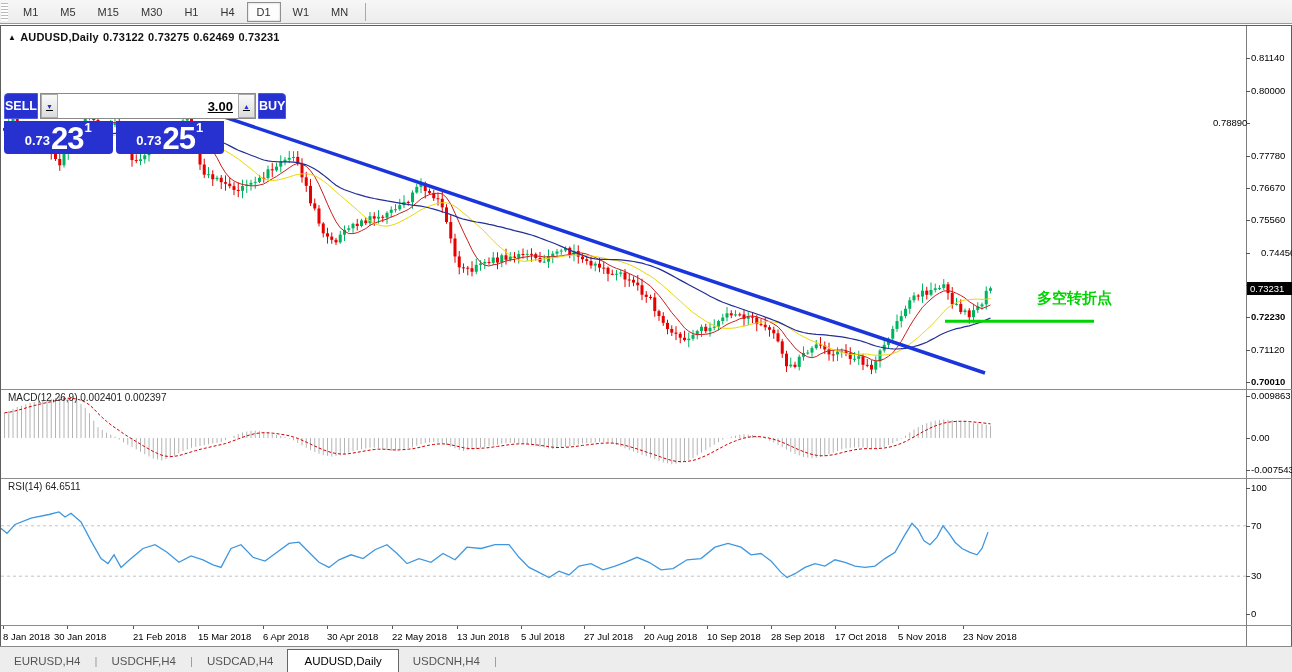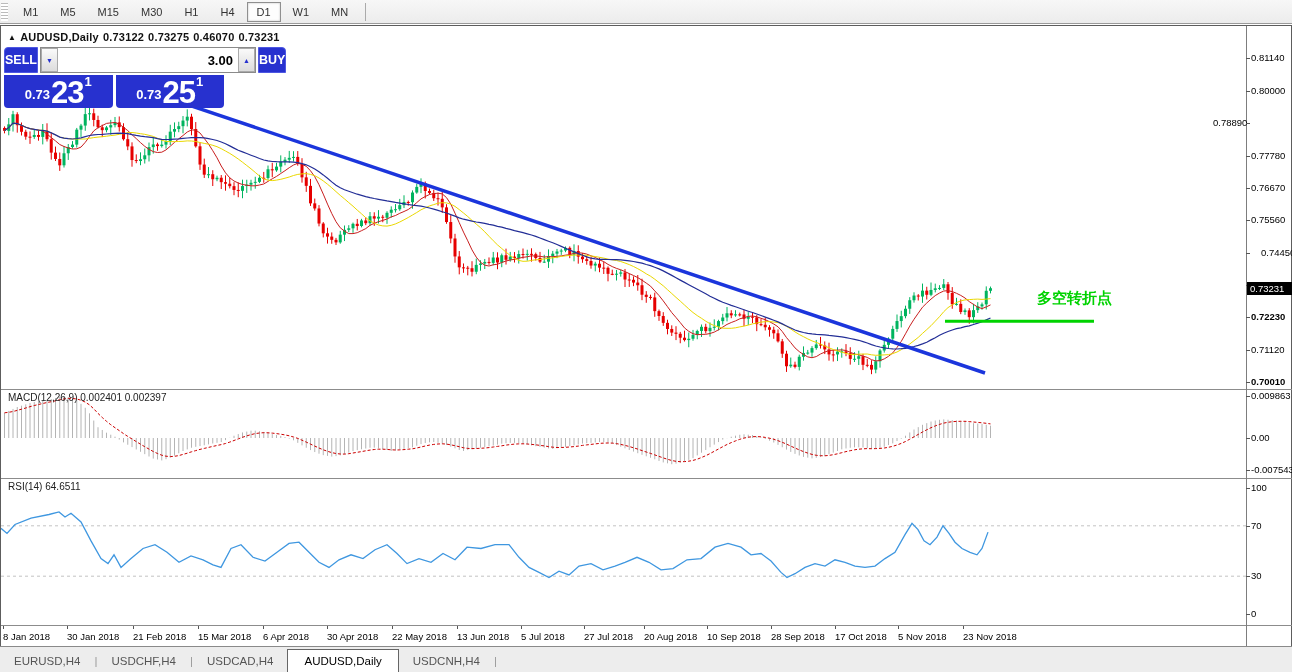--- a/index.html
+++ b/index.html
@@ -24,26 +24,26 @@
   .vaxis-line { position:absolute; top:0; width:1px; height:620px; background:#7d7d7d; }
   svg.pane { position:absolute; left:0; display:block; }
 
   .chart-title { position:absolute; left:7px; top:5px; font-size:11px; font-weight:bold; color:#111;
     display:flex; align-items:center; gap:4px; z-index:5; }
   .chart-title .marker { font-size:8px; }
   .chart-title span { letter-spacing:.2px; }
 
   
   .trade-panel { position:absolute; left:3px; top:21px; width:220px; z-index:6; font-weight:bold; }
-  .tp-row1 { display:flex; height:26px; gap:2px; }
+  .tp-row1 { display:flex; height:26px; gap:2px;margin-top:46px; }
   .tp-sell,.tp-buy { width:58px; background:#2731cf; color:#fff; font-size:12.5px;
     display:flex; align-items:center; justify-content:center; border:1px solid #4d57e2; cursor:pointer; }
   .tp-sell { border-radius:4px 0 0 0; }
   .tp-buy  { border-radius:0 4px 0 0; }
-  .tp-spin { flex:1; background:#fff; border:1px solid #8a8a8a; display:flex; align-items:stretch; }
+  .tp-spin { flex:1; background:#fff; border:1px solid #8a8a8a; display:flex; align-items:stretch;text-decoration:underline; }
   .spin-btn { width:17px; background:linear-gradient(#fafafa,#dcdcdc); border:1px solid #aaa;
     color:#2731cf; font-size:7px; display:flex; align-items:center; justify-content:center; cursor:pointer; }
   .spin-input { flex:1; border:none; outline:none; text-align:right; font-size:13px; font-weight:bold;
     padding-right:5px; font-family:"Liberation Sans",sans-serif; }
   .tp-row2 { display:flex; gap:3px; margin-top:2px; height:33px; }
   .tp-price { flex:1; background:#2731cf; color:#fff; border-radius:0 0 4px 4px;
     display:flex; align-items:flex-end; justify-content:center; padding-bottom:3px; cursor:pointer; }
   .tp-price .pfx { font-size:13px; margin:0 1px 3px 0; }
   .tp-price .big { font-size:31px; line-height:0.82; letter-spacing:-1px; }
   .tp-price .sup { font-size:13px; margin:0 0 16px 1px; }
@@ -90,21 +90,21 @@
     <div class="tb-sep"></div>
   </div>
 
   <div class="chartwin">
 
     <div class="chart-title">
       <span class="marker">▲</span>
       <span>AUDUSD,Daily</span>
       <span>0.73122</span>
       <span>0.73275</span>
-      <span>0.46070</span>
+      <span>0.62469</span>
       <span>0.73231</span>
     </div>
 
     <div class="trade-panel">
       <div class="tp-row1">
         <div class="tp-sell">SELL</div>
         <div class="tp-spin">
           <div class="spin-btn">▼</div>
           <input class="spin-input" value="3.00" style="">
           <div class="spin-btn">▲</div>
@@ -889,21 +889,21 @@
         <div class="ax-tick" style="left: 1245px; top: 462px;"></div>
         <div class="ax-label" style="left: 1250px; top: 493.8px;">70</div>
         <div class="ax-tick" style="left: 1245px; top: 499.8px;"></div>
         <div class="ax-label" style="left: 1250px; top: 544.2px;">30</div>
         <div class="ax-tick" style="left: 1245px; top: 550.2px;"></div>
         <div class="ax-label" style="left: 1250px; top: 582px;">0</div>
         <div class="ax-tick" style="left: 1245px; top: 588px;"></div>
         <div class="date-tick" style="left: 2px; top: 600px;"></div>
         <div class="date-label" style="left: 2px; top: 605px;">8 Jan 2018</div>
         <div class="date-tick" style="left: 66px; top: 600px;"></div>
-        <div class="date-label" style="left: 66px; top: 605px;">30 Jan 2018</div>
+        <div class="date-label" style="left: 53px; top: 605px;">30 Jan 2018</div>
         <div class="date-tick" style="left: 132px; top: 600px;"></div>
         <div class="date-label" style="left: 132px; top: 605px;">21 Feb 2018</div>
         <div class="date-tick" style="left: 197px; top: 600px;"></div>
         <div class="date-label" style="left: 197px; top: 605px;">15 Mar 2018</div>
         <div class="date-tick" style="left: 262px; top: 600px;"></div>
         <div class="date-label" style="left: 262px; top: 605px;">6 Apr 2018</div>
         <div class="date-tick" style="left: 326px; top: 600px;"></div>
         <div class="date-label" style="left: 326px; top: 605px;">30 Apr 2018</div>
         <div class="date-tick" style="left: 391px; top: 600px;"></div>
         <div class="date-label" style="left: 391px; top: 605px;">22 May 2018</div>

